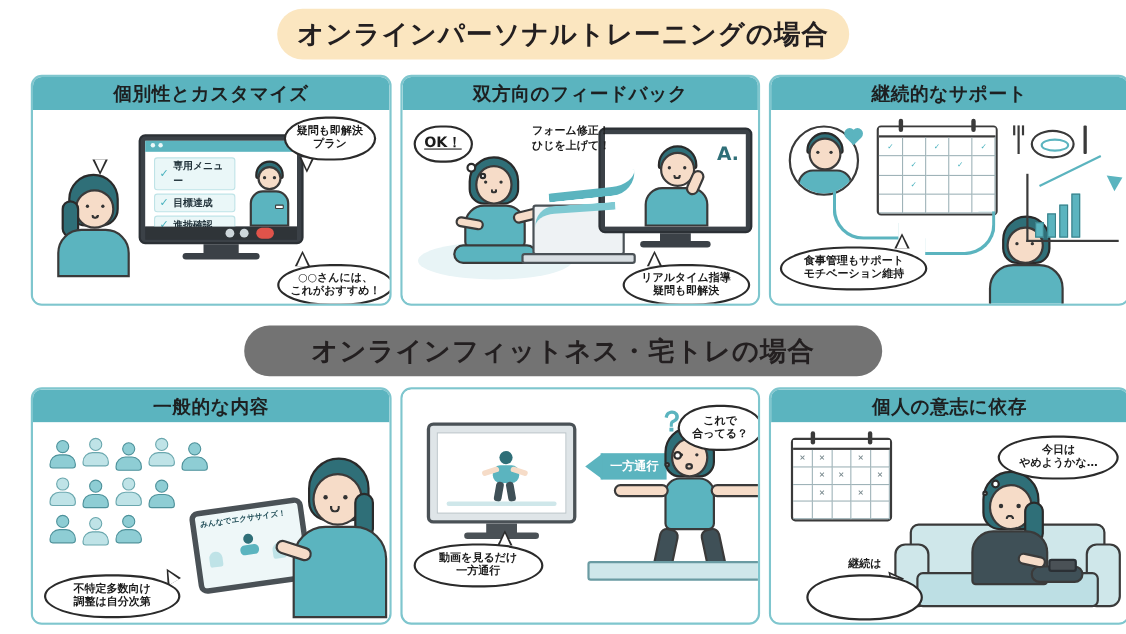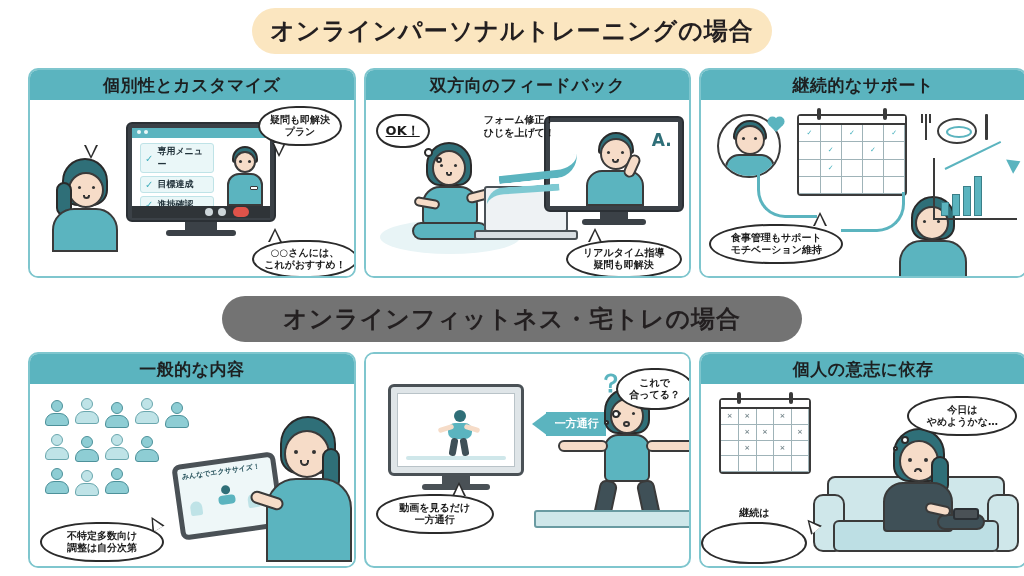--- a/index.html
+++ b/index.html
@@ -555,21 +555,21 @@
 
         <div class="art" style="left:252px; top:124px; width:26px; height:12px; background:#4a5156; border:2px solid #2b3035; border-radius:3px;"></div>
 
         <div class="bubble" style="left:206px; top:12px; width:110px; height:40px;">
           <span class="l">今日は</span>
           <span class="l">やめようかな…</span>
         </div>
         <div class="dot" style="left:200px; top:52px; width:8px; height:8px;"></div>
         <div class="dot" style="left:192px; top:62px; width:5px; height:5px;"></div>
 
-        <div class="bubble" style="left:0; top:138px; width:106px; height:42px;gap:48px;">
+        <div class="bubble" style="left:32px; top:138px; width:106px; height:42px;gap:48px;">
           <span class="l">継続は</span>
           <span class="l">合ってる</span>
         </div>
         <div class="tail" style="left:104px; top:134px; transform:rotate(140deg);"></div>
       </div>
     </div>
   </div>
 </div>
 
 </body></html>

